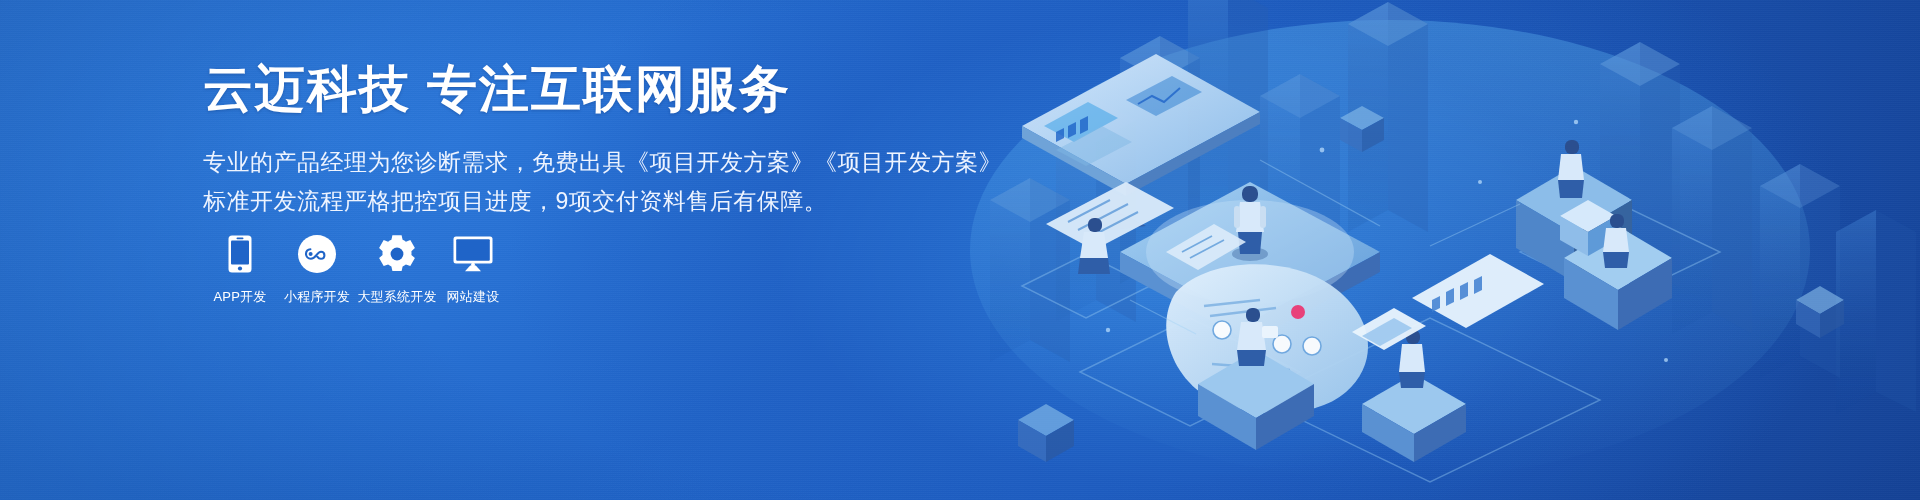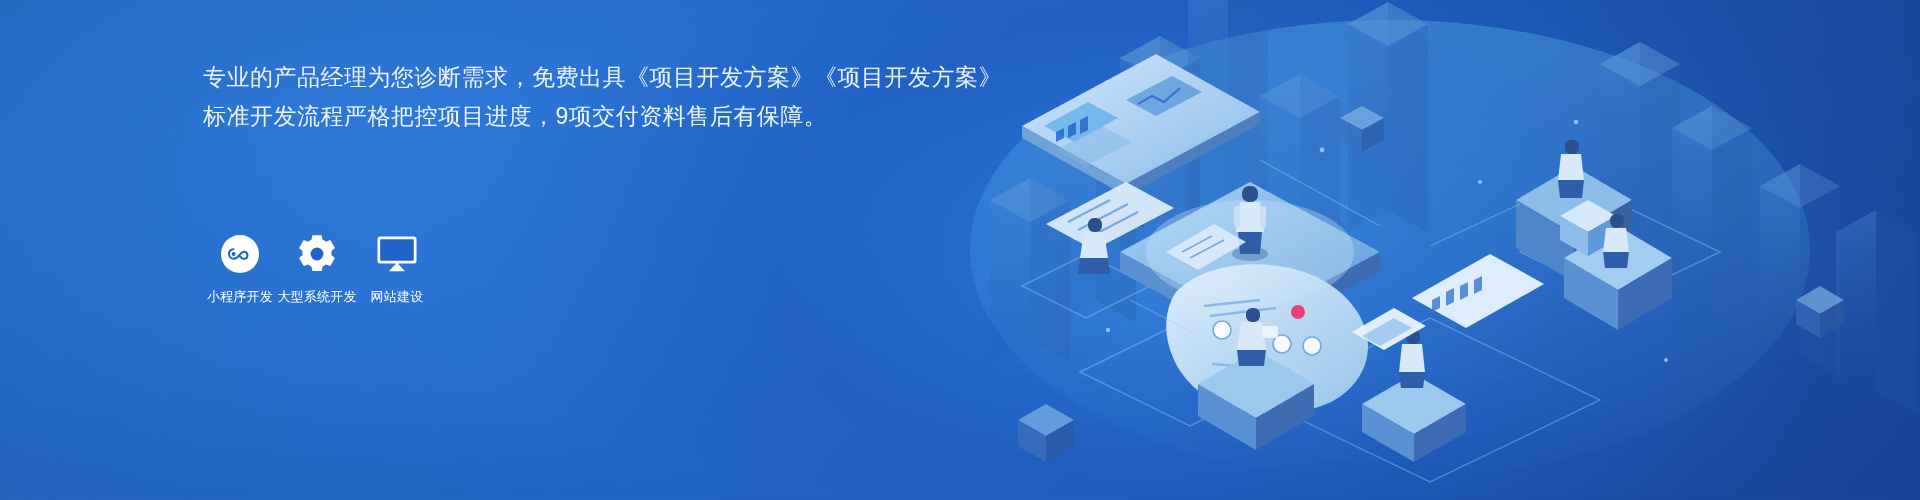--- a/index.html
+++ b/index.html
@@ -377,26 +377,38 @@
         <circle cx="706" cy="360" r="2"></circle>
         <circle cx="616" cy="122" r="2.2"></circle>
       </g>
     </svg>
   </div>
 
   <div class="scanlines"></div>
   <div class="vignette"></div>
 
   <div class="copy">
+    <h1 class="headline">云迈科技 专注互联网服务</h1>
     <div class="sub-line">专业的产品经理为您诊断需求，免费出具《项目开发方案》《项目开发方案》</div>
     <div class="sub-line">标准开发流程严格把控项目进度，9项交付资料售后有保障。</div>
   </div>
 
   <div class="services">
 
+    <div class="service">
+      <span class="ic">
+        <svg width="24" height="38" viewBox="0 0 24 38" xmlns="http://www.w3.org/2000/svg">
+          <rect x="0.5" y="0.5" width="23" height="37" rx="3.5" fill="#ffffff"></rect>
+          <rect x="3" y="5.5" width="18" height="24" rx="1" fill="#1f64c8"></rect>
+          <rect x="8.5" y="2.4" width="7" height="1.8" rx="0.9" fill="#1f64c8"></rect>
+          <circle cx="12" cy="33.5" r="2.1" fill="#1f64c8"></circle>
+        </svg>
+      </span>
+      <span class="lbl">APP开发</span>
+    </div>
 
     <div class="service">
       <span class="ic">
         <svg width="38" height="38" viewBox="0 0 38 38" xmlns="http://www.w3.org/2000/svg">
           <circle cx="19" cy="19" r="19" fill="#ffffff"></circle>
           <path d="M12.4 14.2c-2.6 0-4.4 2.0-4.4 4.6 0 2.8 2.1 4.9 4.8 4.9 2.6 0 4.2-1.7 5.6-3.6 1.4-1.9 2.6-3.4 4.6-3.4 2.0 0 3.4 1.5 3.4 3.5 0 2.1-1.5 3.6-3.5 3.6-1.5 0-2.6-0.8-3.4-2.0" fill="none" stroke="#1f64c8" stroke-width="2.1" stroke-linecap="round"></path>
           <circle cx="12.6" cy="18.9" r="2.0" fill="#1f64c8"></circle>
         </svg>
       </span>
       <span class="lbl">小程序开发</span>

